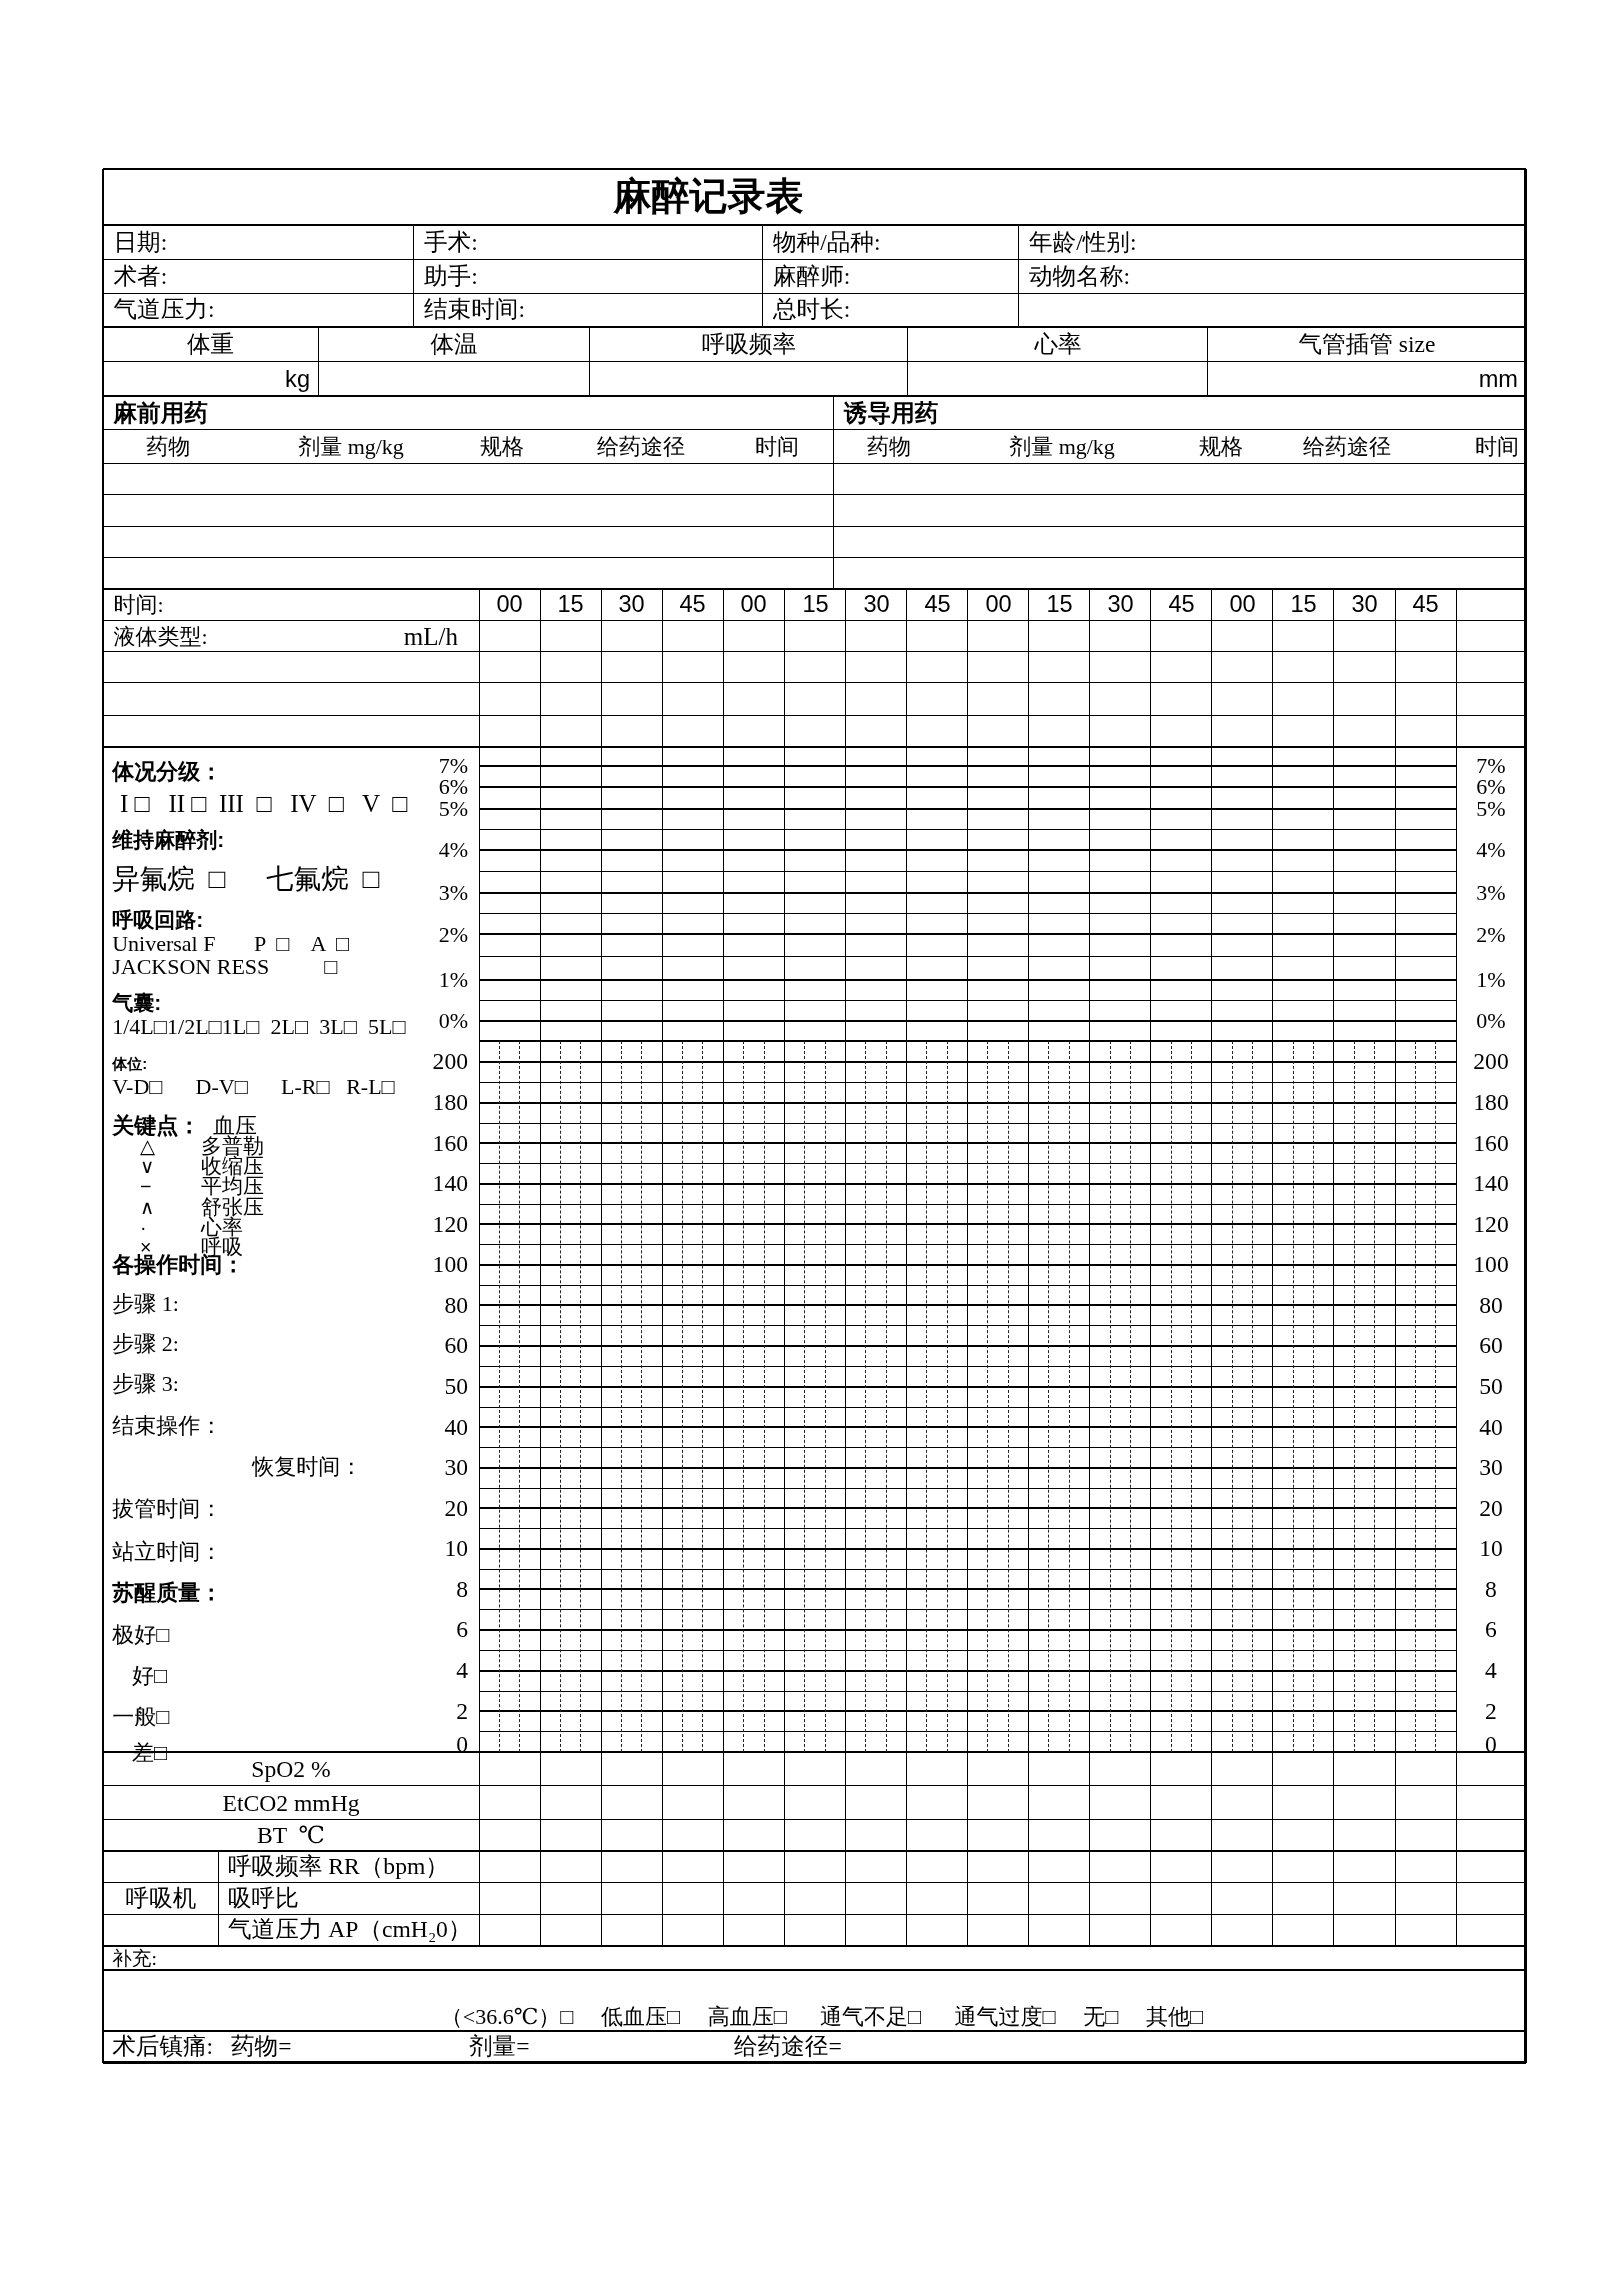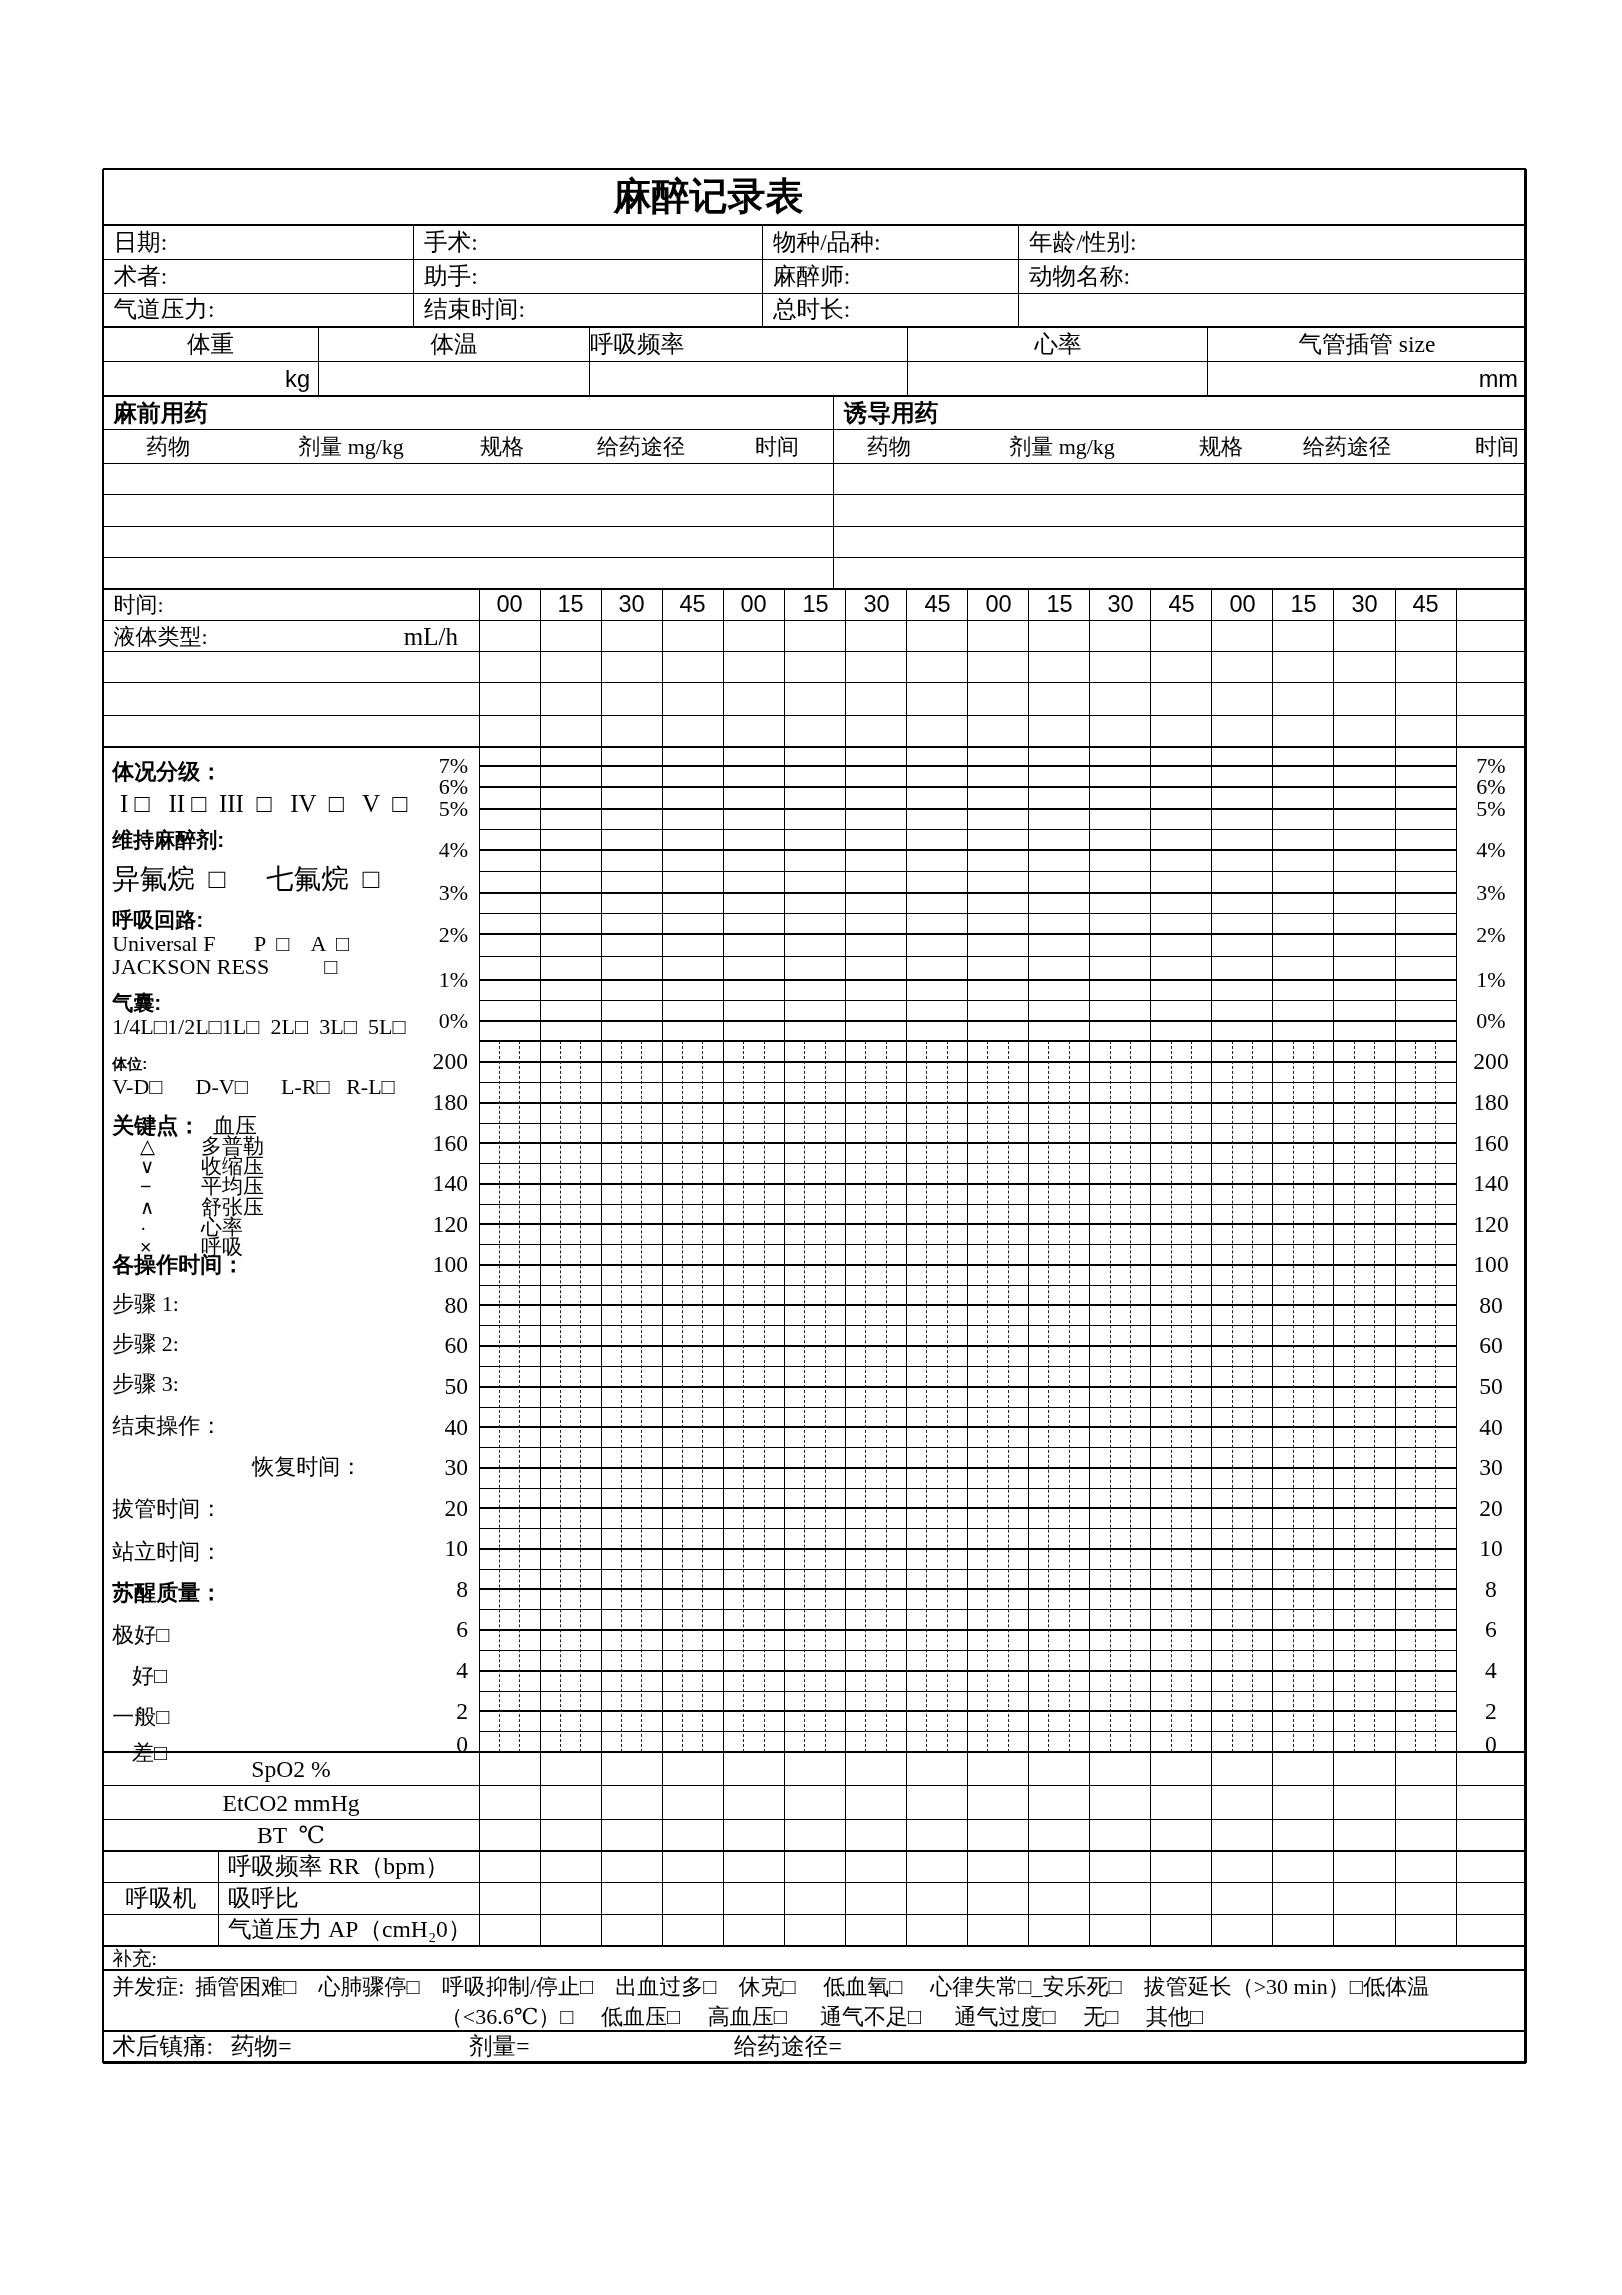--- a/index.html
+++ b/index.html
@@ -62,21 +62,21 @@
       <div class="abs" style="left: 915px; top: 90px; width: 1.3px; height: 34px; background: rgb(0, 0, 0);"></div>
       <div class="abs" style="left: 10.5px; top: 124px; width: 300px; height: 33px; line-height: 33px; font-size: 23.6px; text-align: left;">气道压力:</div>
       <div class="abs" style="left: 321px; top: 124px; width: 338px; height: 33px; line-height: 33px; font-size: 23.6px; text-align: left;">结束时间:</div>
       <div class="abs" style="left: 670px; top: 124px; width: 245px; height: 33px; line-height: 33px; font-size: 23.6px; text-align: left;">总时长:</div>
       <div class="abs" style="left: 926px; top: 124px; width: 497px; height: 33px; line-height: 33px; font-size: 23.6px; text-align: left;"></div>
       <div class="abs" style="left: 310px; top: 124px; width: 1.3px; height: 33px; background: rgb(0, 0, 0);"></div>
       <div class="abs" style="left: 659px; top: 124px; width: 1.3px; height: 33px; background: rgb(0, 0, 0);"></div>
       <div class="abs" style="left: 915px; top: 124px; width: 1.3px; height: 33px; background: rgb(0, 0, 0);"></div>
       <div class="abs" style="left: 0px; top: 158px; width: 215px; height: 35px; line-height: 35px; font-size: 23.6px; text-align: center;">体重</div>
       <div class="abs" style="left: 215px; top: 158px; width: 272px; height: 35px; line-height: 35px; font-size: 23.6px; text-align: center;">体温</div>
-      <div class="abs" style="left: 487px; top: 158px; width: 318px; height: 35px; line-height: 35px; font-size: 23.6px; ">呼吸频率</div>
+      <div class="abs" style="left: 487px; top: 158px; width: 318px; height: 35px; line-height: 35px; font-size: 23.6px; text-align: center;">呼吸频率</div>
       <div class="abs" style="left: 805px; top: 158px; width: 300px; height: 35px; line-height: 35px; font-size: 23.6px; text-align: center;">心率</div>
       <div class="abs" style="left: 1105px; top: 158px; width: 318px; height: 35px; line-height: 35px; font-size: 23.6px; text-align: center;">气管插管 size</div>
       <div class="abs" style="left: 215px; top: 158px; width: 1.3px; height: 35px; background: rgb(0, 0, 0);"></div>
       <div class="abs" style="left: 215px; top: 193px; width: 1.3px; height: 34px; background: rgb(0, 0, 0);"></div>
       <div class="abs" style="left: 486px; top: 158px; width: 1.3px; height: 35px; background: rgb(0, 0, 0);"></div>
       <div class="abs" style="left: 486px; top: 193px; width: 1.3px; height: 34px; background: rgb(0, 0, 0);"></div>
       <div class="abs" style="left: 804px; top: 158px; width: 1.3px; height: 35px; background: rgb(0, 0, 0);"></div>
       <div class="abs" style="left: 804px; top: 193px; width: 1.3px; height: 34px; background: rgb(0, 0, 0);"></div>
       <div class="abs" style="left: 1104px; top: 158px; width: 1.3px; height: 35px; background: rgb(0, 0, 0);"></div>
       <div class="abs" style="left: 1104px; top: 193px; width: 1.3px; height: 34px; background: rgb(0, 0, 0);"></div>
@@ -337,21 +337,20 @@
       <div class="abs" style="left: 1353px; top: 1583px; width: 1.3px; height: 194px; background: rgb(0, 0, 0);"></div>
       <div class="abs" style="left: 0px; top: 1583px; width: 376px; height: 34px; line-height: 34px; font-size: 23.6px; text-align: center;">SpO2 %</div>
       <div class="abs" style="left: 0px; top: 1617px; width: 376px; height: 34px; line-height: 34px; font-size: 23.6px; text-align: center;">EtCO2 mmHg</div>
       <div class="abs" style="left: 0px; top: 1651px; width: 376px; height: 31px; line-height: 31px; font-size: 23.6px; text-align: center;">BT  ℃</div>
       <div class="abs" style="left: 115px; top: 1682px; width: 1.3px; height: 94px; background: rgb(0, 0, 0);"></div>
       <div class="abs" style="left: 0px; top: 1682px; width: 116px; height: 94px; line-height: 94px; font-size: 23.6px; text-align: center;">呼吸机</div>
       <div class="abs" style="left: 125px; top: 1682px; width: 251px; height: 31px; line-height: 31px; font-size: 23.6px; text-align: left;">呼吸频率 RR（bpm）</div>
       <div class="abs" style="left: 125px; top: 1714px; width: 251px; height: 31px; line-height: 31px; font-size: 23.6px; text-align: left;">吸呼比</div>
       <div class="abs" style="left: 125px; top: 1745px; width: 251px; height: 31px; line-height: 31px; font-size: 23.6px; text-align: left;">气道压力 AP（cmH₂0）</div>
       <div class="abs" style="left: 9.2px; top: 1777px; width: 393px; height: 25px; line-height: 25px; font-size: 19.6px; text-align: left;">补充:</div>
-      <div class="abs" style="left: 9.2px; top: 1803px; width: 1407px; height: 30px; line-height: 30px; font-size: 22px; text-align: left;">并发症:  插管困难□    心肺骤停□    呼吸抑制/停止□    出血过多□    休克□     低血氧□     心律失常□_安乐死□    拔管延长（&gt;30 min）□低体温</div>
       <div class="abs" style="left: 21px; top: 1833px; width: 1396px; height: 30px; line-height: 30px; font-size: 22px; text-align: center;">（&lt;36.6℃）□     低血压□     高血压□      通气不足□      通气过度□     无□     其他□</div>
       <div class="abs" style="left: 9.2px; top: 1862px; width: 144px; height: 31px; line-height: 31px; font-size: 23.6px; text-align: left;">术后镇痛:</div>
       <div class="abs" style="left: 128px; top: 1862px; width: 196px; height: 31px; line-height: 31px; font-size: 23.6px; text-align: left;">药物=</div>
       <div class="abs" style="left: 366px; top: 1862px; width: 196px; height: 31px; line-height: 31px; font-size: 23.6px; text-align: left;">剂量=</div>
       <div class="abs" style="left: 631px; top: 1862px; width: 262px; height: 31px; line-height: 31px; font-size: 23.6px; text-align: left;">给药途径=</div>
     </div>
 </div>
 
 
 </body></html>

